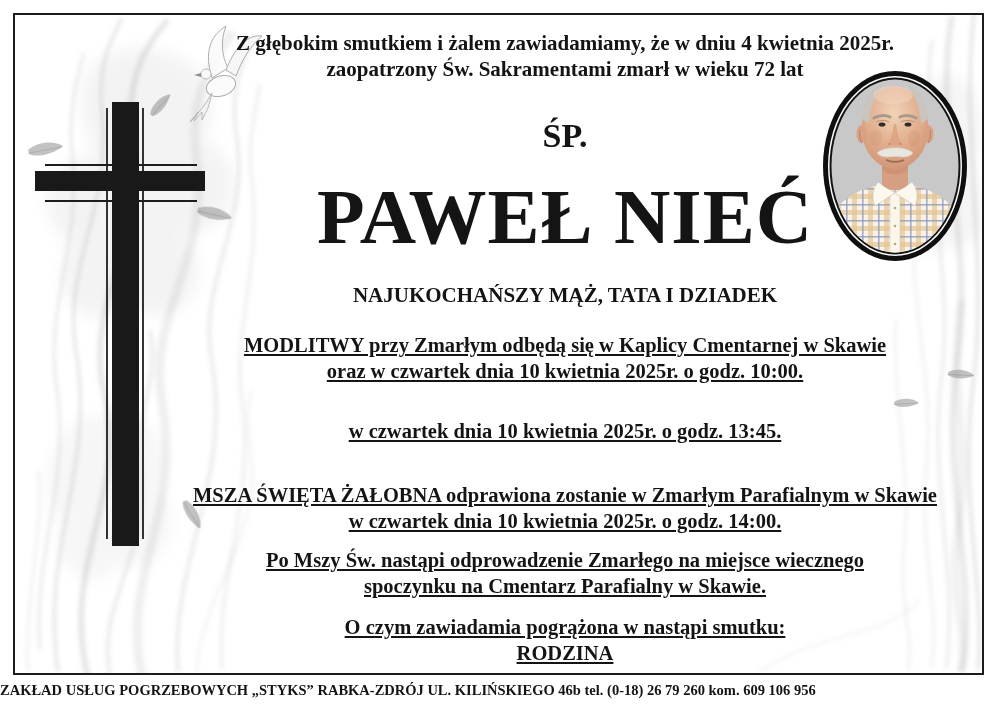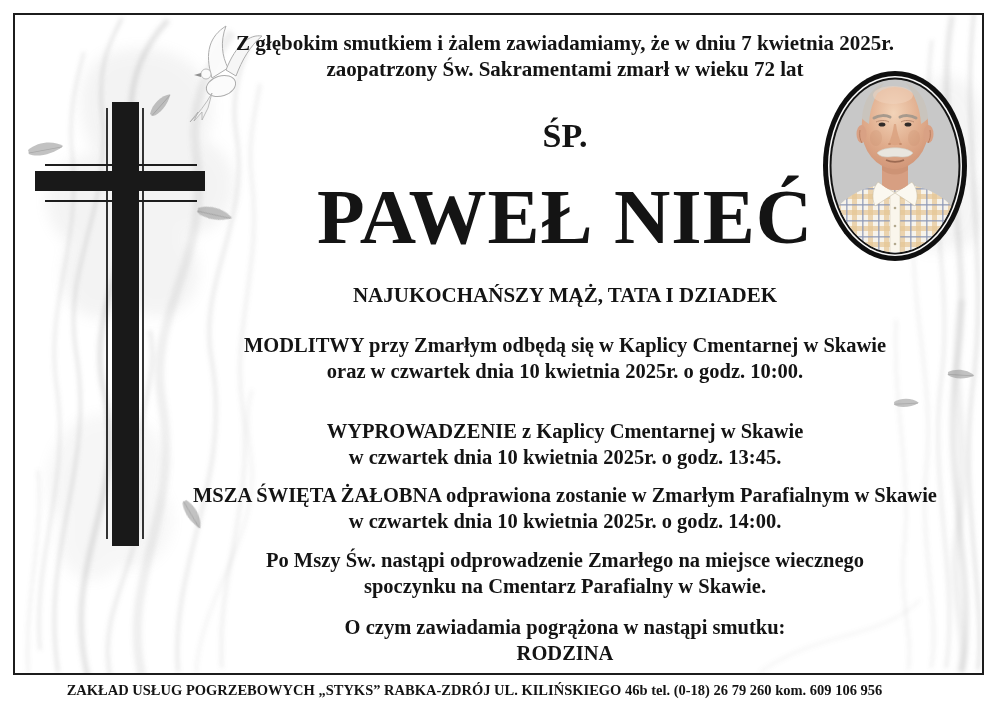--- a/index.html
+++ b/index.html
@@ -22,29 +22,29 @@
   .portrait{position:absolute;left:820px;top:66px;width:150px;height:200px;z-index:3;}
   .content{position:absolute;left:0;top:0;width:1000px;height:705px;z-index:4;}
   .tblock{
     position:absolute;left:155px;width:820px;
     text-align:center;font-weight:bold;
   }
   .intro   {top:30px; font-size:21px; line-height:26px;}
   .sp      {top:118px;font-size:34px; line-height:36px;}
   .name    {top:176px;font-size:78px; line-height:82px; letter-spacing:1px;}
   .relation{top:282px;font-size:21px; line-height:26px;}
-  .para    {font-size:20.5px;line-height:25.5px;}
+  .para    {font-size:20.5px;line-height:25.5px;text-decoration:underline;}
   .p-prayers   {top:333px;}
   .p-procession{top:419px;}
   .p-mass      {top:483px;}
   .p-burial    {top:548px;}
   .p-closing   {top:615px;}
   .footer{
     position:absolute;left:0;top:681px;width:949px;
-    text-align:center;font-weight:bold;font-size:14.5px;line-height:18px;
+    font-weight:bold;font-size:14.5px;line-height:18px;
     z-index:4;
   }
 </style>
 </head>
 <body>
 
 <div class="page">
 
   <div class="frame"></div>
 
@@ -187,37 +187,36 @@
         <ellipse cx="94" cy="72" rx="6" ry="8" fill="#c98e70" opacity="0.25"></ellipse>
 
         <path d="M57,87 C63,80 87,80 93,87 C88,93 80,90.5 75,90.5 C70,90.5 62,93 57,87 Z" fill="#e9e6df" stroke="#cfccc4" stroke-width="0.6"></path>
         <path d="M66,94 C71,96.5 79,96.5 84,94" stroke="#9c6a52" stroke-width="1.6" fill="none"></path>
       </g>
     </svg>
   </div>
 
   <div class="content">
     <div class="tblock intro">
-      <div>Z głębokim smutkiem i żalem zawiadamiamy, że w dniu 7 kwietnia 2025r.</div>
+      <div>Z głębokim smutkiem i żalem zawiadamiamy, że w dniu 4 kwietnia 2025r.</div>
       <div>zaopatrzony Św. Sakramentami zmarł w wieku 72 lat</div>
     </div>
 
     <div class="tblock sp">ŚP.</div>
 
     <div class="tblock relation">NAJUKOCHAŃSZY MĄŻ, TATA I DZIADEK</div>
 
     <div class="tblock name">PAWEŁ NIEĆ</div>
 
     <div class="tblock para p-prayers">
       <div>MODLITWY przy Zmarłym odbędą się w Kaplicy Cmentarnej w Skawie</div>
       <div>oraz w czwartek dnia 10 kwietnia 2025r. o godz. 10:00.</div>
     </div>
 
     <div class="tblock para p-procession">
-      <div>WYPROWADZENIE z Kaplicy Cmentarnej w Skawie</div>
       <div>w czwartek dnia 10 kwietnia 2025r. o godz. 13:45.</div>
     </div>
 
     <div class="tblock para p-mass">
       <div>MSZA ŚWIĘTA ŻAŁOBNA odprawiona zostanie  w Zmarłym Parafialnym w Skawie</div>
       <div>w czwartek dnia 10 kwietnia 2025r. o godz. 14:00.</div>
     </div>
 
     <div class="tblock para p-burial">
       <div>Po Mszy Św. nastąpi odprowadzenie Zmarłego na miejsce wiecznego</div>

